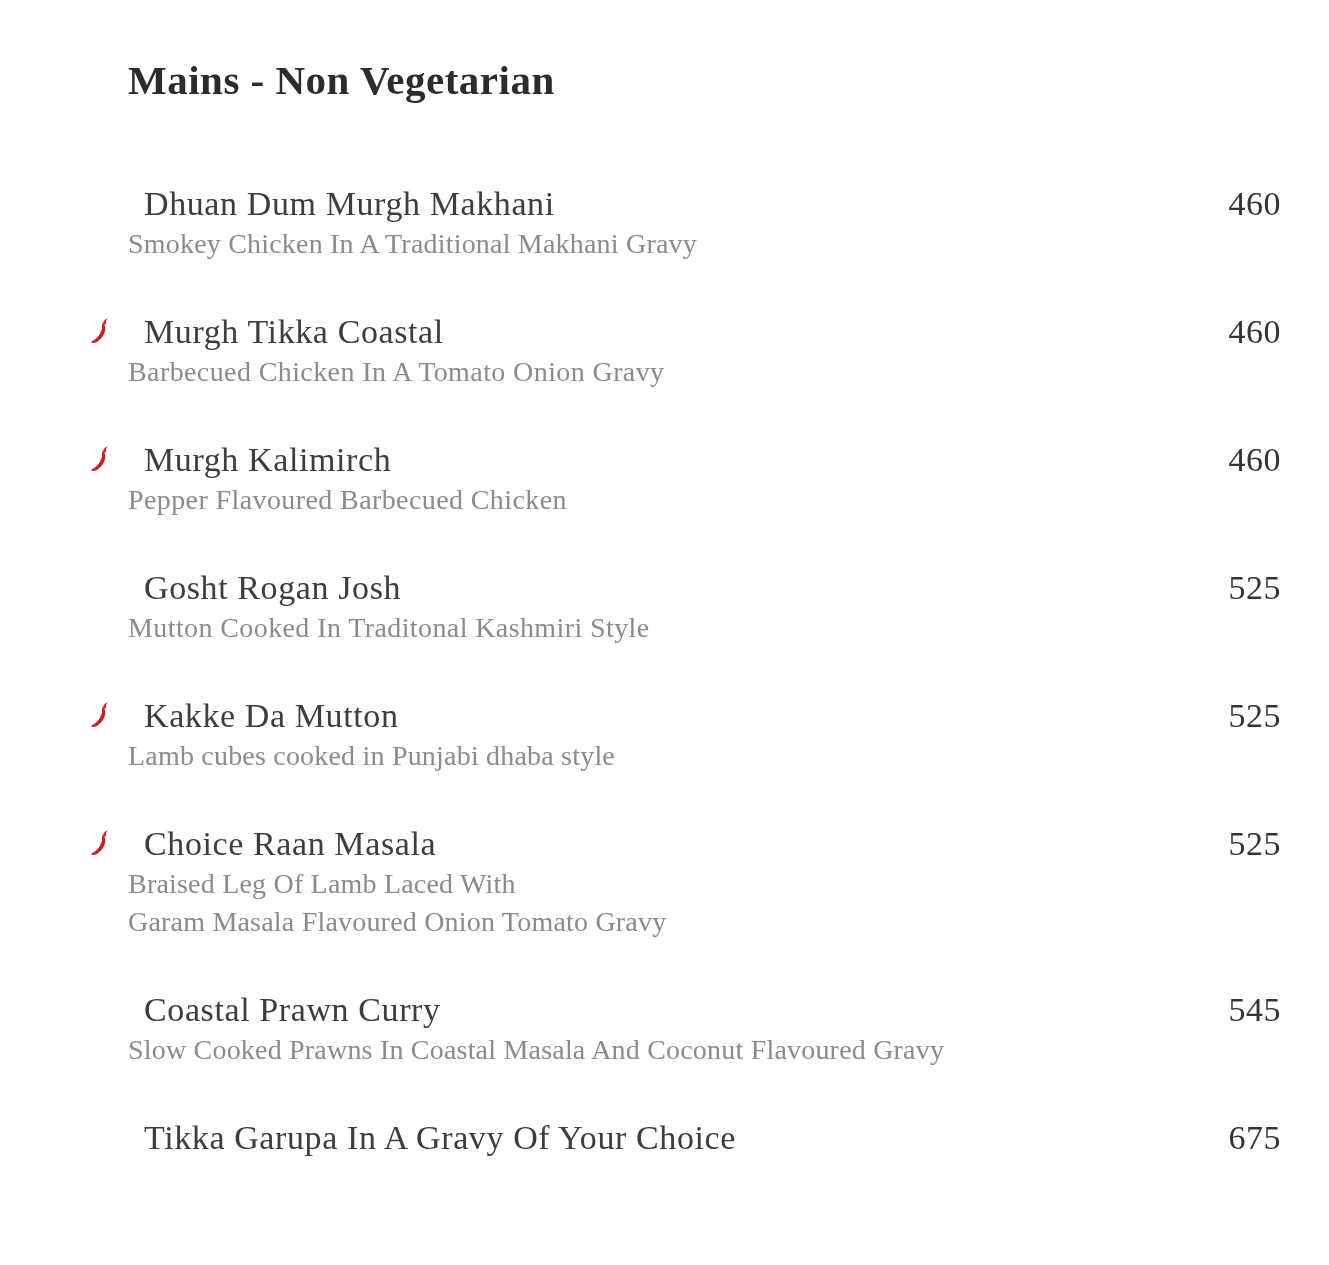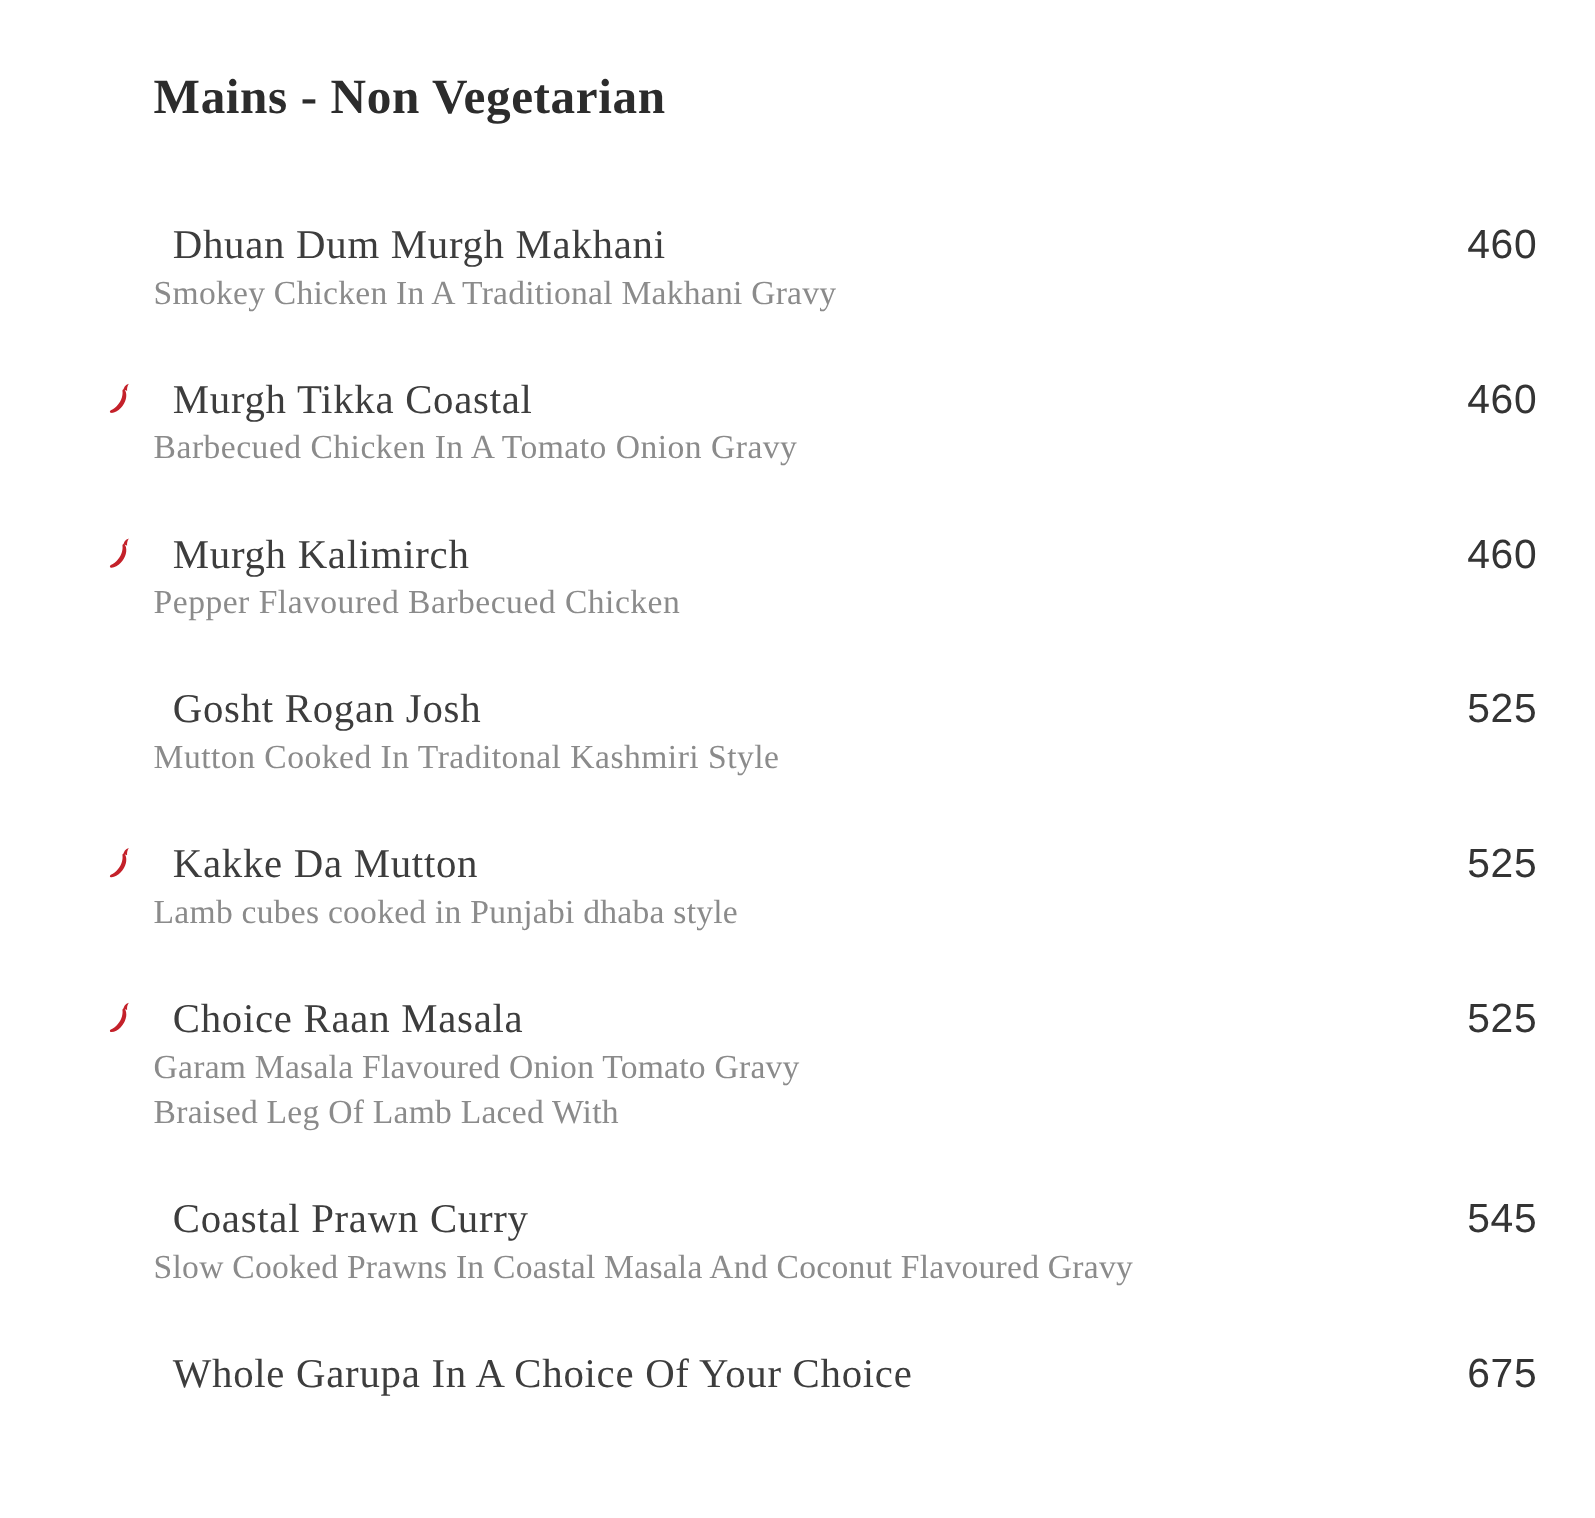--- a/index.html
+++ b/index.html
@@ -36,21 +36,21 @@
     margin-left: 16px;
   }
   .item-name {
     font-family: "Liberation Serif", serif;
     font-size: 34px;
     line-height: 42px;
     color: #3d3d3d;
     letter-spacing: 0.6px;
   }
   .item-price {
-    font-family: Liberation Sans, sans-serif;
+    font-family: Liberation Serif, serif;
     font-size: 34px;
     line-height: 42px;
     color: #343434;
     letter-spacing: 0.5px;
   }
   .item-desc {
     font-family: "Liberation Serif", serif;
     font-size: 28px;
     line-height: 38px;
     color: #8b8b8b;
@@ -131,35 +131,35 @@
 
   <div class="menu-item">
     <svg class="chili" viewBox="0 0 20 26" xmlns="http://www.w3.org/2000/svg" style="display: block;">
       <path class="chili-body" d="M14.2,7.2 C15.8,10.6 14.6,16.2 10.6,20.4 C8.4,22.7 5.3,24.5 3.0,24.2 C1.9,24.0 1.9,22.7 2.9,22.2 C7.2,20.1 10.3,16.4 11.5,12.1 C12.0,10.3 12.1,8.7 11.9,7.3 C11.8,6.2 12.6,5.6 13.5,6.0 Z" fill="#c4212a"></path>
       <path class="chili-stem" d="M12.6,6.7 C12.8,4.4 14.2,2.3 16.8,1.6 C15.7,3.3 15.3,5.0 15.5,7.2 C14.6,6.5 13.6,6.4 12.6,6.7 Z" fill="#c4212a"></path>
     </svg>
     <div class="item-head">
       <span class="item-name">Choice Raan Masala</span>
       <span class="item-price">525</span>
     </div>
-  <div class="item-desc bold">Garam Masala Flavoured Onion Tomato Gravy</div>
-          <div class="item-desc bold">Braised Leg Of Lamb Laced With</div>
+  <div class="item-desc bold">Braised Leg Of Lamb Laced With</div>
+          <div class="item-desc bold">Garam Masala Flavoured Onion Tomato Gravy</div>
         </div>
 
   <div class="menu-item">
 
     <div class="item-head">
       <span class="item-name">Coastal Prawn Curry</span>
       <span class="item-price">545</span>
     </div>
   <div class="item-desc bold">Slow Cooked Prawns In Coastal Masala And Coconut Flavoured Gravy</div>
         </div>
 
   <div class="menu-item">
 
     <div class="item-head">
-      <span class="item-name">Whole Garupa In A Choice Of Your Choice</span>
+      <span class="item-name">Tikka Garupa In A Gravy Of Your Choice</span>
       <span class="item-price">675</span>
     </div>
   </div>
 </div>
   </div>
 </div>
 
 </body></html>

